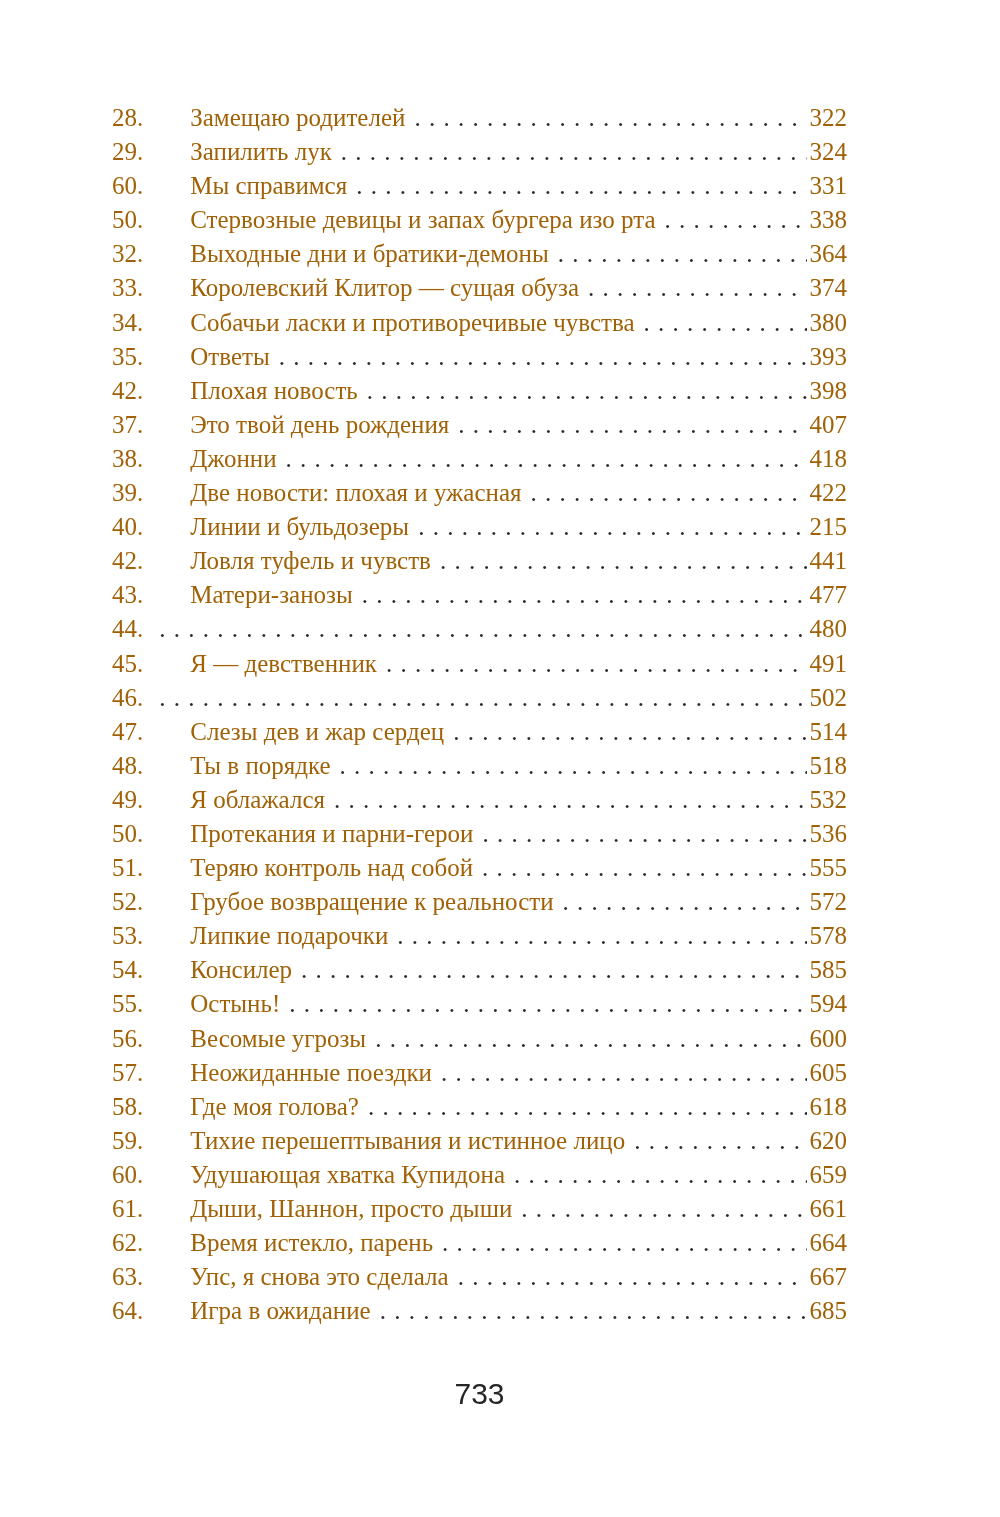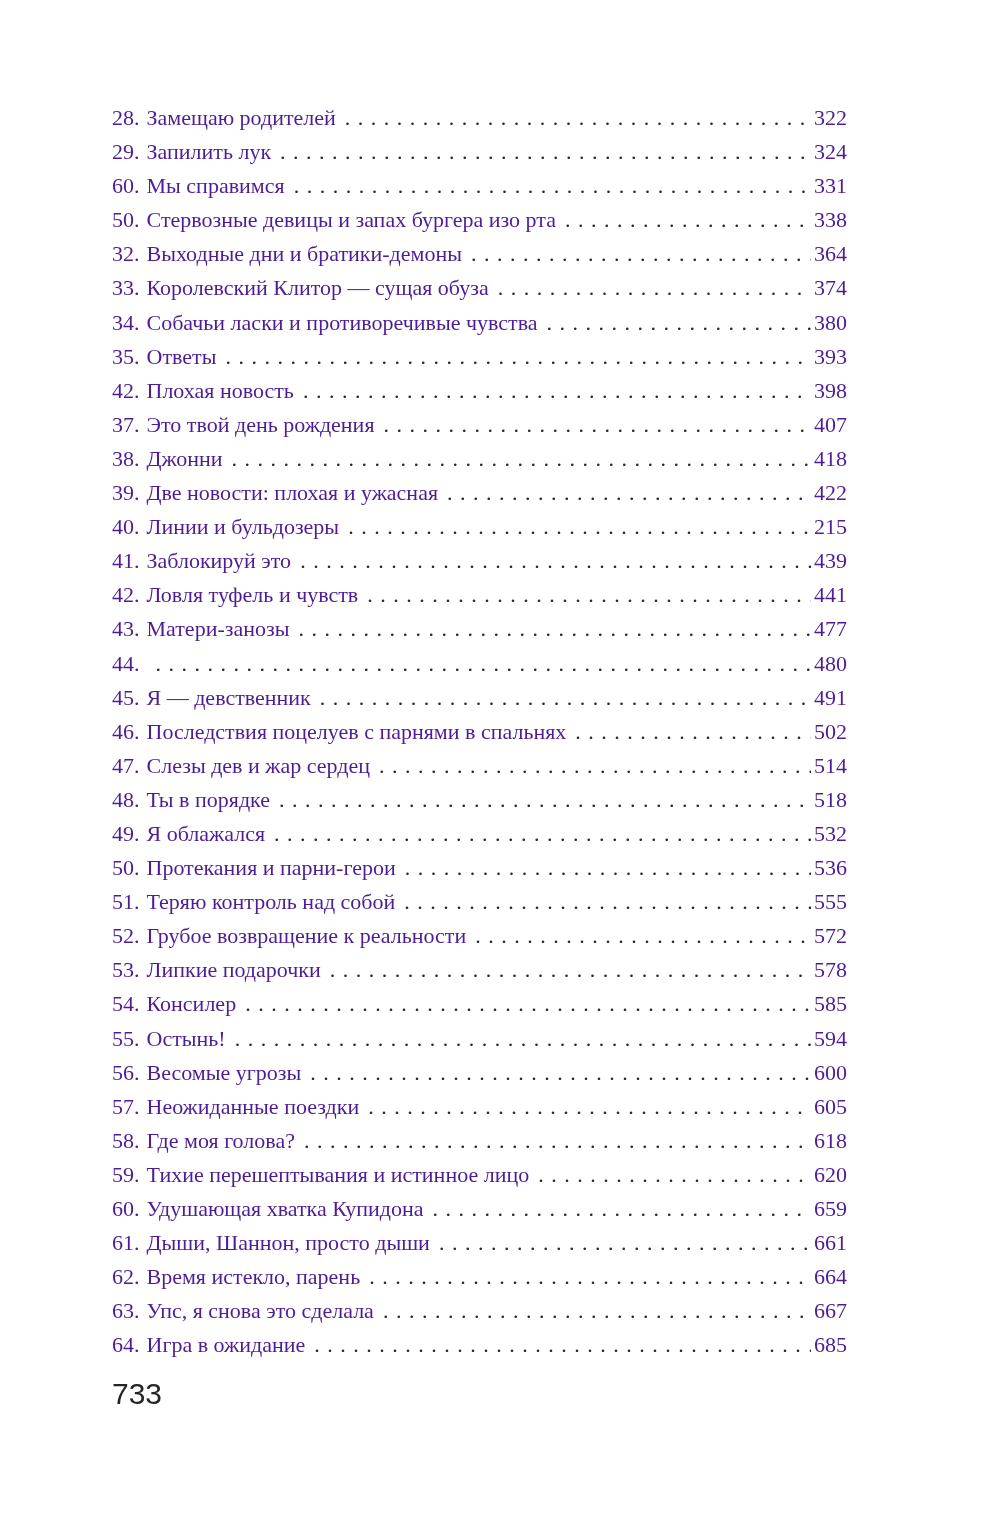--- a/index.html
+++ b/index.html
@@ -18,30 +18,31 @@
     position: absolute;
     left: 112px;
     top: 101px;
     width: 735px;
   }
   .toc-row {
     display: flex;
     align-items: center;
     height: 34.1px;
     line-height: 34.1px;
-    font-size: 22px;
-    color: #4c1d95;
+    font-size: 25px;
+    color: #a16207;
     white-space: nowrap;
   }
   .chapter-num {
     flex: 0 0 auto;
     margin-right: 7px;
   }
   .chapter-title {
     flex: 0 0 auto;
+    margin-left: 40px;
   }
   .dot-leader {
     flex: 1 1 auto;
     overflow: hidden;
     margin-left: 9px;
     margin-right: 3px;
     min-width: 0;
   }
   .dot-leader::after {
     content: ". . . . . . . . . . . . . . . . . . . . . . . . . . . . . . . . . . . . . . . . . . . . . . . . . . . . . . . . . . . . . . . . . . . . . . . . . . . . . . . .";
@@ -51,21 +52,21 @@
   .chapter-page {
     flex: 0 0 auto;
     text-align: right;
     font-family: Liberation Serif, serif;
   }
   .page-footer {
     position: absolute;
     left: 112px;
     top: 1378px;
     width: 735px;
-    text-align: left;
+    text-align: center;
     font-family: "Liberation Sans", sans-serif;
     font-size: 30px;
     color: #262626;
     line-height: 32px;
   }
 </style>
 </head>
 <body>
 
 <div class="toc" id="toc">
@@ -153,26 +154,20 @@
     <span class="chapter-page">422</span>
   </div>
 
   <div class="toc-row">
     <span class="chapter-num">40.</span>
     <span class="chapter-title">Линии и бульдозеры</span>
     <span class="dot-leader"></span>
     <span class="chapter-page">215</span>
   </div>
 
-  <div class="toc-row">
-    <span class="chapter-num">41.</span>
-    <span class="chapter-title">Заблокируй это</span>
-    <span class="dot-leader"></span>
-    <span class="chapter-page">439</span>
-  </div>
 
   <div class="toc-row">
     <span class="chapter-num">42.</span>
     <span class="chapter-title">Ловля туфель и чувств</span>
     <span class="dot-leader"></span>
     <span class="chapter-page">441</span>
   </div>
 
   <div class="toc-row">
     <span class="chapter-num">43.</span>
@@ -189,21 +184,20 @@
 
   <div class="toc-row">
     <span class="chapter-num">45.</span>
     <span class="chapter-title">Я — девственник</span>
     <span class="dot-leader"></span>
     <span class="chapter-page">491</span>
   </div>
 
   <div class="toc-row">
     <span class="chapter-num">46.</span>
-    <span class="chapter-title">Последствия поцелуев с парнями в спальнях</span>
     <span class="dot-leader"></span>
     <span class="chapter-page">502</span>
   </div>
 
   <div class="toc-row">
     <span class="chapter-num">47.</span>
     <span class="chapter-title">Слезы дев и жар сердец</span>
     <span class="dot-leader"></span>
     <span class="chapter-page">514</span>
   </div>

